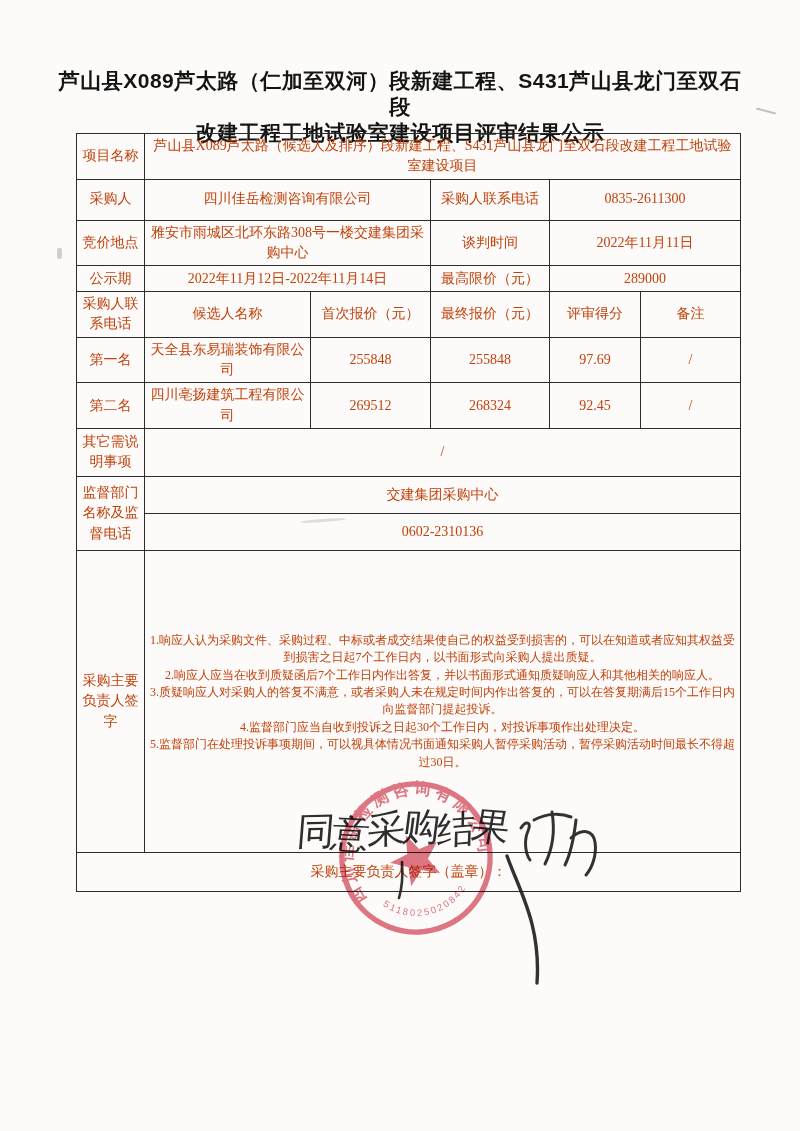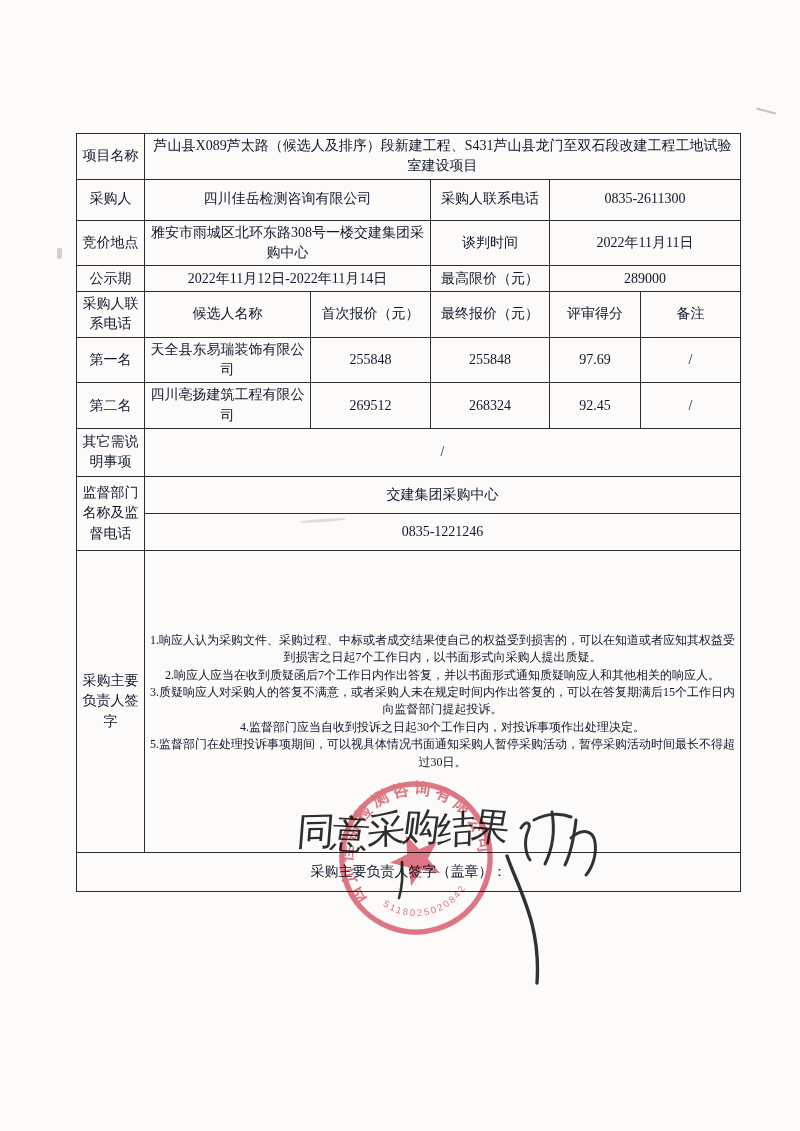--- a/index.html
+++ b/index.html
@@ -17,21 +17,21 @@
     text-align:center;font-weight:700;font-size:21px;line-height:26px;
     font-family:"Liberation Sans","DejaVu Sans",sans-serif;
     letter-spacing:.5px;color:#141414;
   }
   .doc-title .tline{display:block;}
 
   
   table.doc{
     position:absolute;left:76px;top:133px;width:664px;
     border-collapse:collapse;table-layout:fixed;
-    font-size:14px;color:#0f172a;
+    font-size:14px;color:#c2410c;
   }
   table.doc td{
     border:1.6px solid #2c2c2c;
     text-align:center;vertical-align:middle;
     padding:2px 4px;line-height:1.45;
     overflow:hidden;
   }
   td.lbl{padding:2px 5px;}
   tr.r-project{height:44px;}
   tr.r-purchaser{height:41px;padding-left:48px;}
@@ -81,20 +81,24 @@
   .artifact{position:absolute;pointer-events:none;}
   .a1{left:756px;top:110px;width:20px;height:2px;background:#c3c1bd;transform:rotate(14deg);}
   .a2{left:57px;top:248px;width:5px;height:11px;background:#9d9a96;opacity:.45;border-radius:2px;}
   .a3{left:300px;top:519px;width:46px;height:3px;background:#d8d5d0;border-radius:50%;transform:rotate(-4deg);opacity:.8;}
 </style>
 </head>
 <body>
 
 <div class="page">
 
+  <div class="doc-title">
+    <span class="tline">芦山县X089芦太路（仁加至双河）段新建工程、S431芦山县龙门至双石段</span>
+    <span class="tline">改建工程工地试验室建设项目评审结果公示</span>
+  </div>
 
   <table class="doc">
     <colgroup>
       <col style="width:68px">
         <col style="width:166px">
         <col style="width:120px">
       <col style="width:119px">
         <col style="width:91px">
         <col style="width:100px">
     </colgroup>
@@ -147,21 +151,21 @@
       </tr>
       <tr class="r-other">
         <td class="lbl">其它需说明事项</td>
         <td colspan="5">/</td>
       </tr>
       <tr class="r-sup1">
         <td class="lbl" rowspan="2">监督部门名称及监督电话</td>
         <td colspan="5">交建集团采购中心</td>
       </tr>
       <tr class="r-sup2">
-        <td colspan="5">0835-1221246</td>
+        <td colspan="5">0602-2310136</td>
       </tr>
       <tr class="r-objection">
         <td class="lbl">采购主要负责人签字</td>
         <td colspan="5" class="objection-cell">
           <div>1.响应人认为采购文件、采购过程、中标或者成交结果使自己的权益受到损害的，可以在知道或者应知其权益受到损害之日起7个工作日内，以书面形式向采购人提出质疑。</div>
           <div>2.响应人应当在收到质疑函后7个工作日内作出答复，并以书面形式通知质疑响应人和其他相关的响应人。</div>
           <div>3.质疑响应人对采购人的答复不满意，或者采购人未在规定时间内作出答复的，可以在答复期满后15个工作日内向监督部门提起投诉。</div>
           <div>4.监督部门应当自收到投诉之日起30个工作日内，对投诉事项作出处理决定。</div>
           <div>5.监督部门在处理投诉事项期间，可以视具体情况书面通知采购人暂停采购活动，暂停采购活动时间最长不得超过30日。</div>
         </td>

